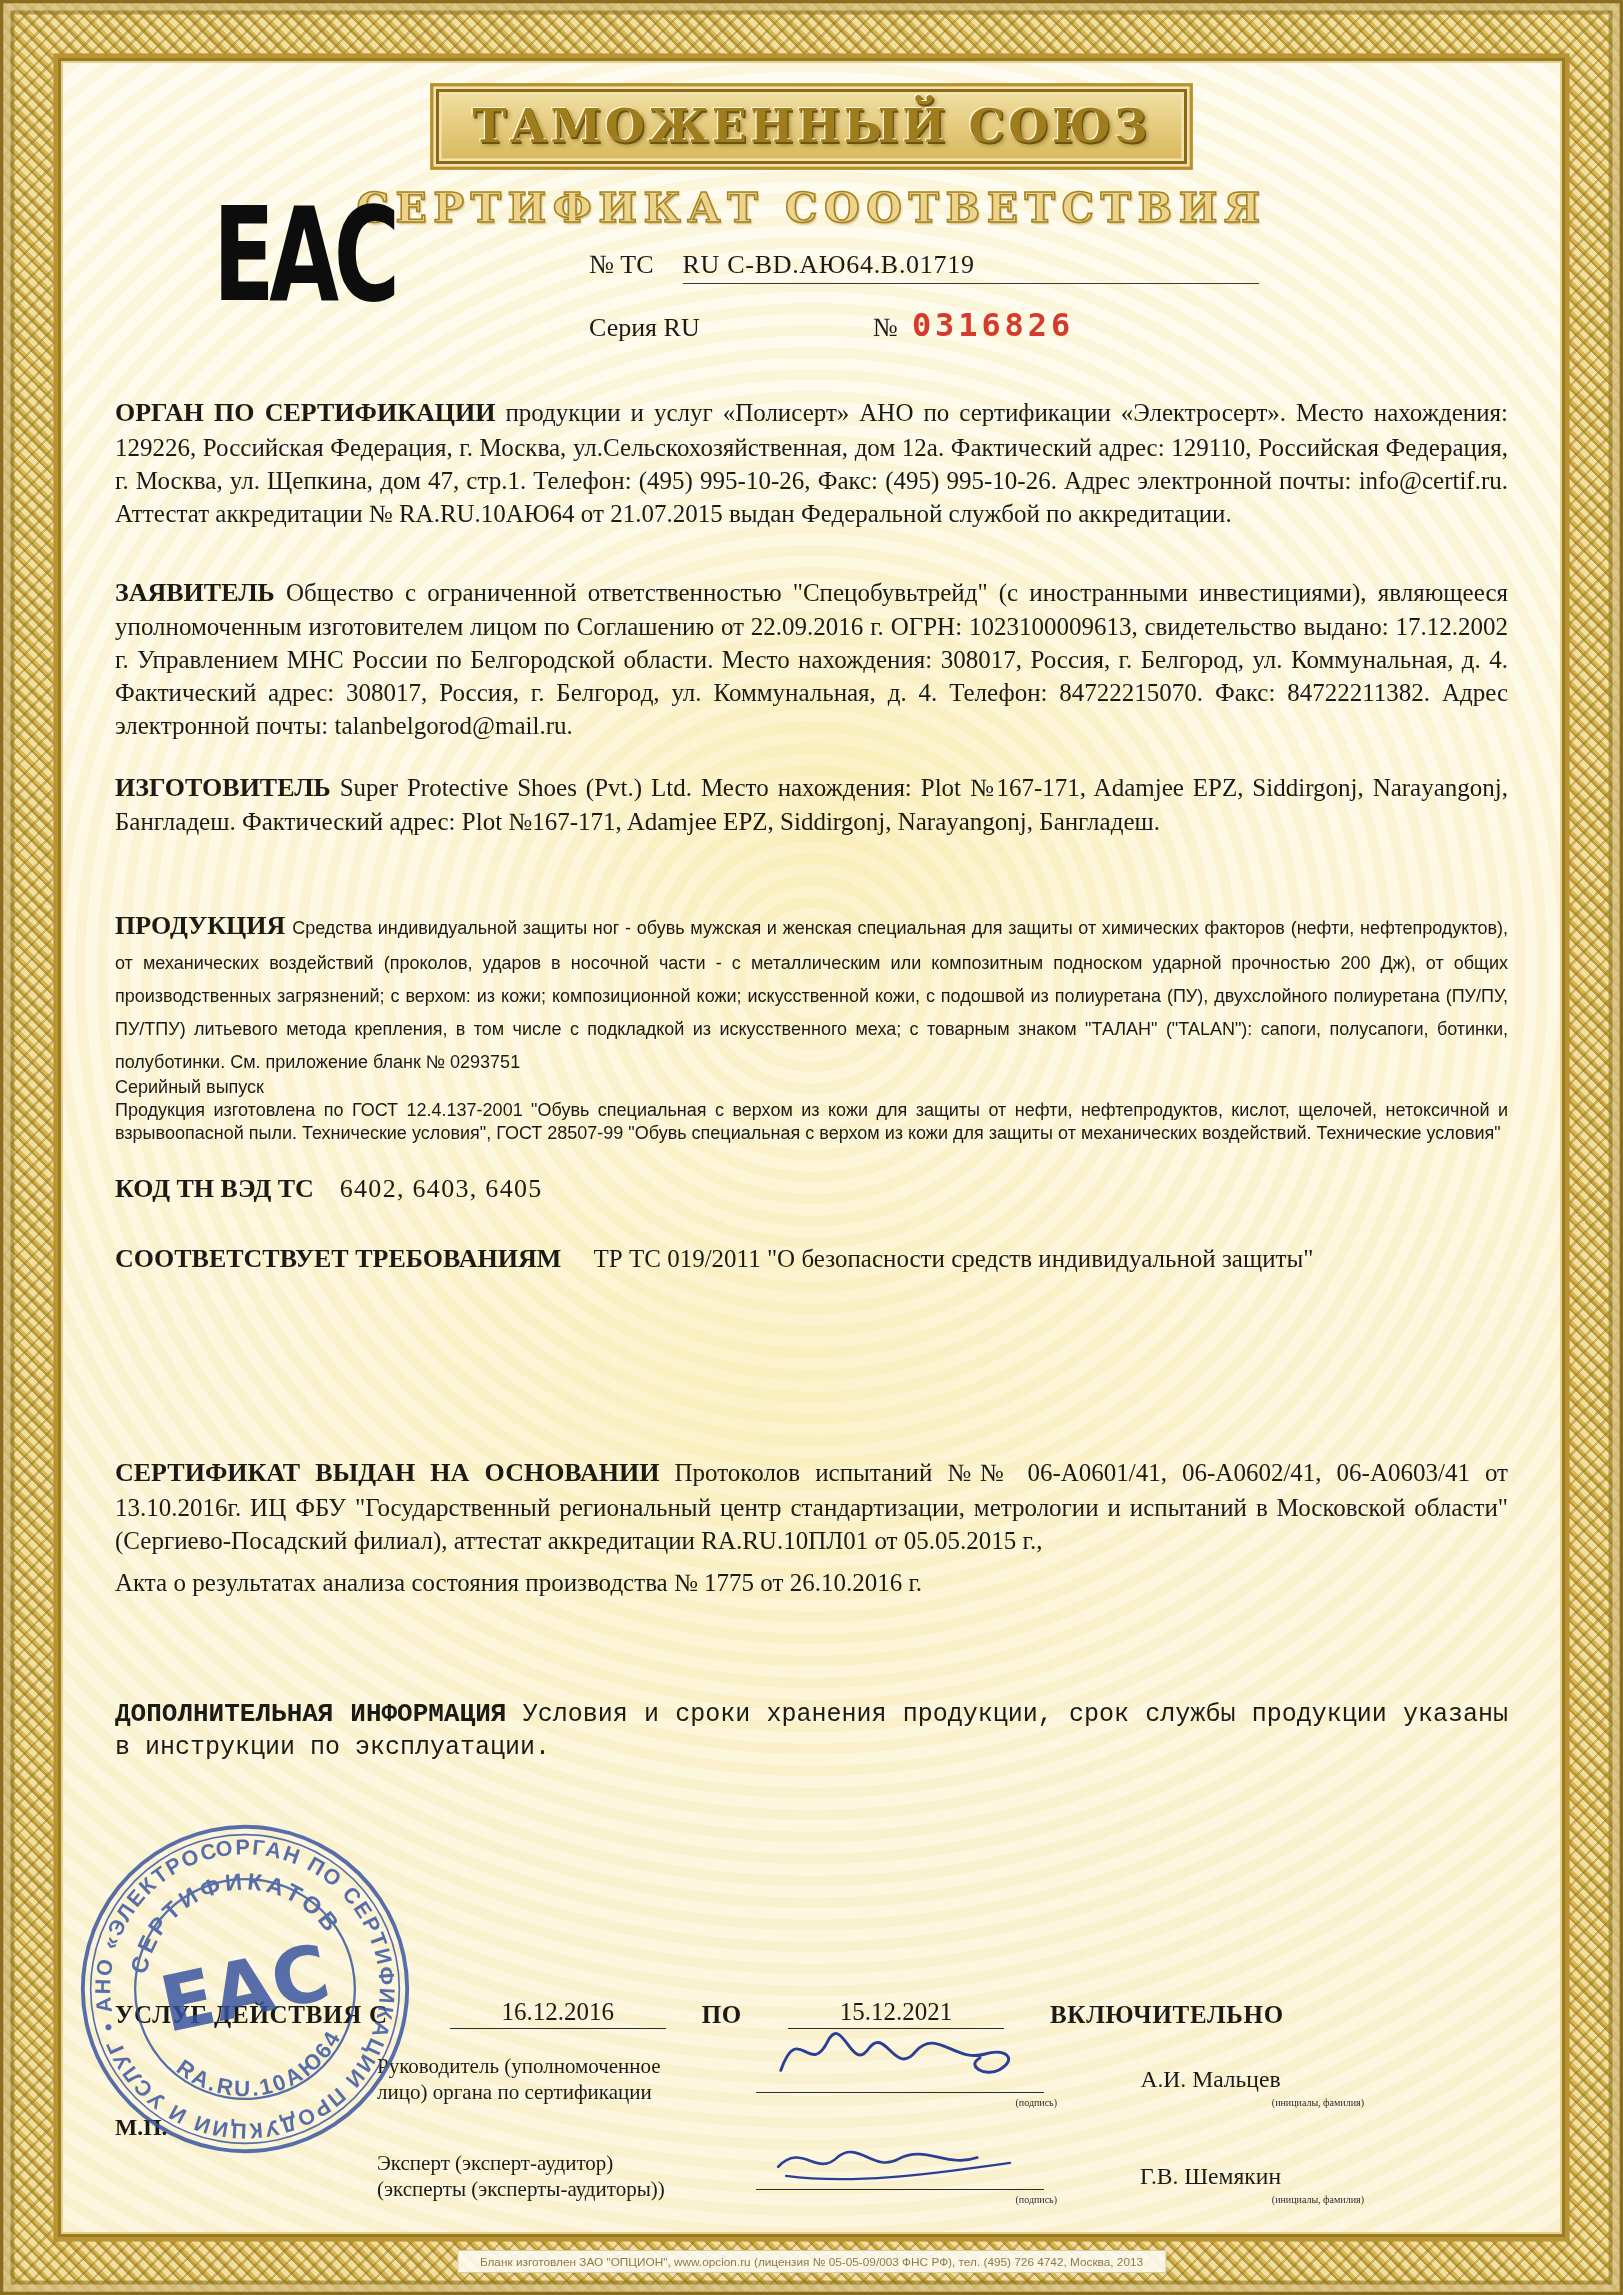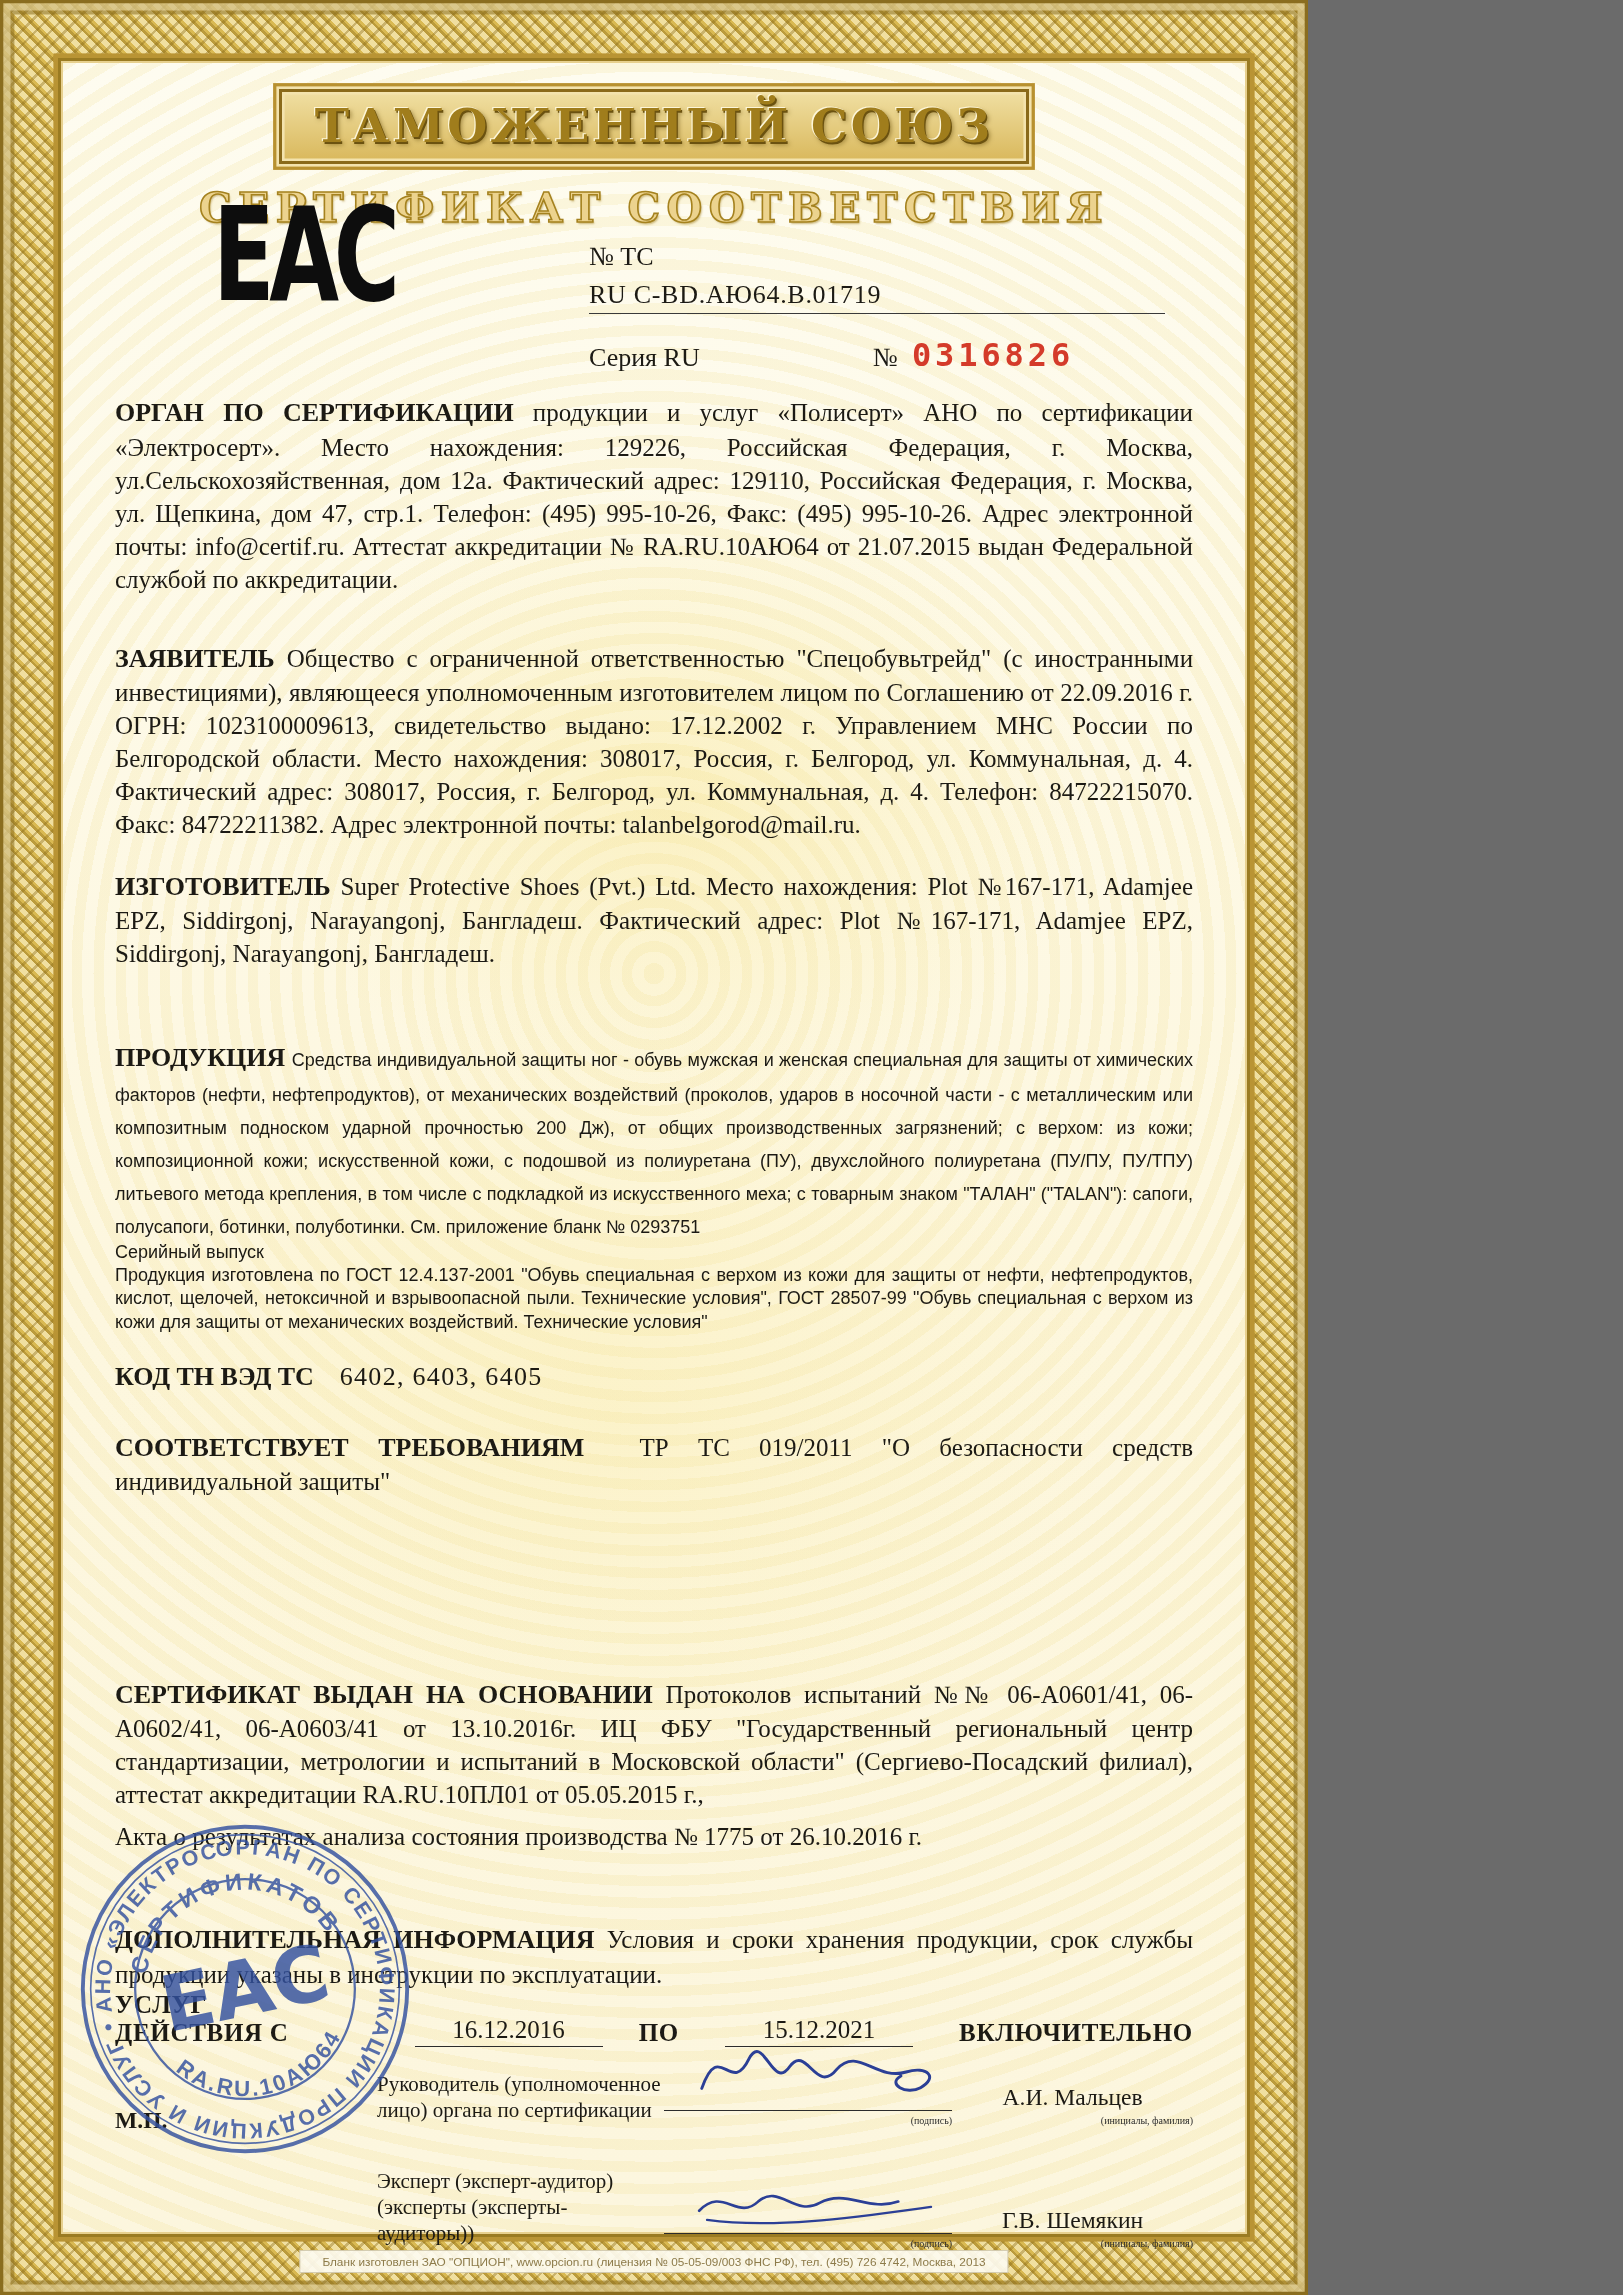--- a/index.html
+++ b/index.html
@@ -1,19 +1,19 @@
 <!DOCTYPE html>
 <html style="font-size:10.5px"><head>
 <meta charset="utf-8">
 <style>
   * { margin:0; padding:0; box-sizing:border-box; }
   html,body { background:#6b6b6b; }
   .page {
     position:relative;
-    width:1308px; height:2295px;
+    width:1623px; height:2295px;
     padding:58px;
     background:
       repeating-linear-gradient(45deg, rgba(139,107,23,.38) 0 2.6px, rgba(139,107,23,0) 2.6px 10.5px),
       repeating-linear-gradient(-45deg, rgba(139,107,23,.38) 0 2.6px, rgba(139,107,23,0) 2.6px 10.5px),
       repeating-linear-gradient(45deg, #d9b952 0 5.2px, #f0dfa0 5.2px 10.5px),
       linear-gradient(#e2c567,#e2c567);
     box-shadow: inset 0 0 0 3.3px #8a6d1f, inset 0 0 0 10.5px rgba(246,232,178,.55), inset 0 0 0 14.4px rgba(138,109,31,.55);
     font-family:"Liberation Serif", serif;
     color:#1c1a14;
   }
@@ -68,21 +68,21 @@
     margin-left:14.4px; font-family:"DejaVu Sans Mono", monospace;
     font-weight:700; font-size:32px; letter-spacing:3.9px; color:#d43b2a;
   }
 
   
   .content { margin-top:17px; font-size:25px; line-height:1.32; text-align:justify; }
   .label { font-weight:700; font-size:26px; }
   .section { margin-bottom:0; }
   .gap-70 { margin-top:46px; } .gap-45 { margin-top:29px; } .gap-110 { margin-top:71px; }
   .gap-40 { margin-top:26px; } .gap-55 { margin-top:36px; } .gap-280 { margin-top:180px; }
-  .gap-150 { margin-top:70px; } .gap-15 { margin-top:9.2px; }
+  .gap-150 { margin-top:98px;font-family:Liberation Mono, monospace; } .gap-15 { margin-top:9.2px; }
   .fine, .fine-text { font-family:"Liberation Sans", sans-serif; font-size:18px; line-height:1.3; }
   .code-value { font-size:26px; letter-spacing:1.3px; margin-left:19.6px; }
   .complies-text { margin-left:26px; }
 
   
   .flex-spacer { flex:1 1 auto; }
   .bottom-cluster { position:relative; }
   .validity-row { display:flex; align-items:flex-end; font-size:25px; }
   .v-label { font-weight:700; letter-spacing:0.7px; }
   .v-date { width:216px; text-align:center; border-bottom:1.6px solid #2c2c2c; padding-bottom:2px; margin:0 36px 0 62px; }

